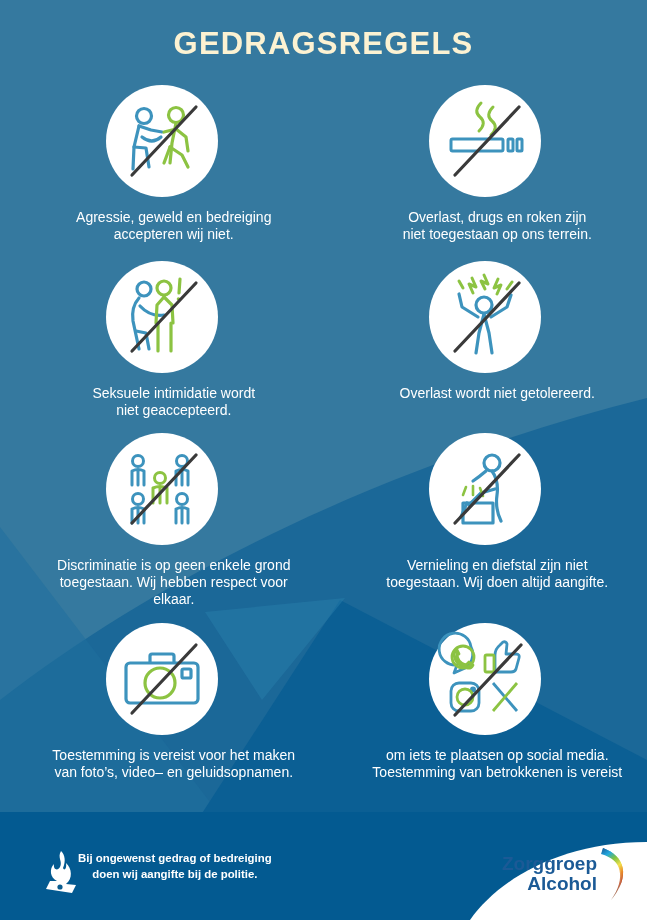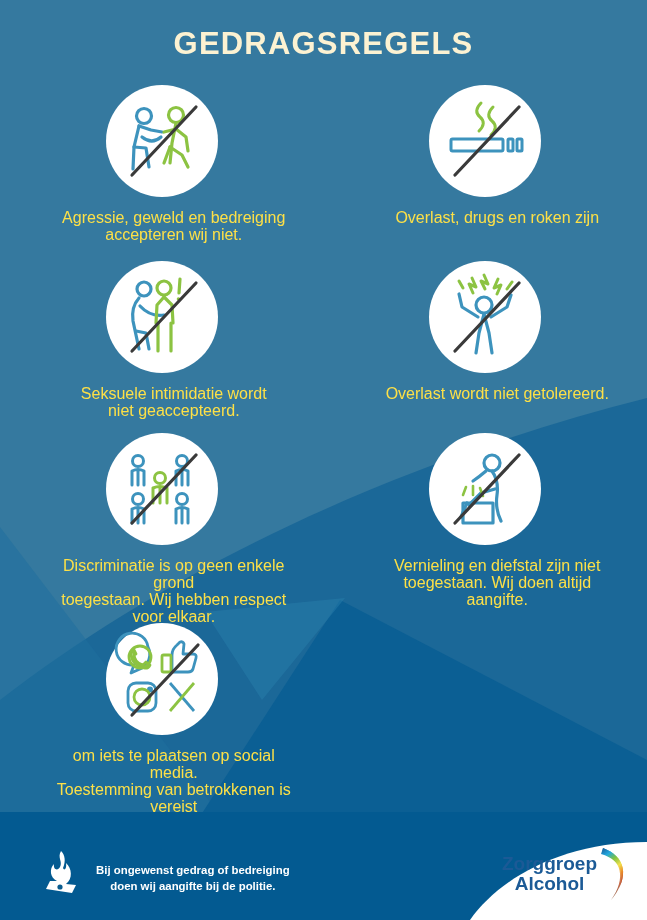--- a/index.html
+++ b/index.html
@@ -44,57 +44,57 @@
     position:relative;
     width:112px; height:112px;
     border-radius:50%;
     background:#ffffff;
     display:flex; align-items:center; justify-content:center;
   }
   .circle svg { display:block; }
   .rule .caption {
     margin-top:9px;
     text-align:center;
-    font-size:16px;
+    font-size:14px;
     line-height:17px;
-    color:#fde047;
+    color:#ffffff;
     padding:0 16px;
     margin-left:24px;
   }
   .rule.wide .caption { padding:0 24px; }
 
   
   .row1 { height:176px; }
   .row2 { height:172px; }
   .row3 { height:190px; }
   .row4 { height:178px; }
 
   
   #footer {
     position:absolute; left:0; bottom:0;
     width:647px; height:98px;
   }
   #footer-inner {
     position:absolute; left:44px; top:28px;
-    display:flex; align-items:flex-end; gap:18px;
+    display:flex; align-items:flex-start; 
   }
   #police-logo { width:34px; height:44px; }
   #footer-text {
     font-size:11.4px; font-weight:bold;
     line-height:16px; color:#ffffff;
     text-align:center;
   }
   #brand {
     position:absolute; right:14px; bottom:18px;
     display:flex; align-items:center; gap:2px;
   }
   #brand-name {
     font-size:19px; line-height:20px;
     font-weight:bold; color:#1b5a96;
-    text-align:center;
+    text-align:right;
   }
   #brand-name span { display:block; }
 </style>
 </head>
 <body>
 
 <div id="poster">
 
   <div class="bg-layer">
     <svg viewBox="0 0 647 920" xmlns="http://www.w3.org/2000/svg">
@@ -161,20 +161,21 @@
               <rect x="22" y="54" width="52" height="12" rx="1.5"></rect>
               <rect x="79" y="54" width="5" height="12" rx="1"></rect>
               <rect x="88" y="54" width="5" height="12" rx="1"></rect>
             </g>
             <line x1="26" y1="90" x2="90" y2="22" stroke="#3a3a3a" stroke-width="3.2" stroke-linecap="round"></line>
           </svg>
         </div>
       </div>
       <div class="caption">
         <div>Overlast, drugs en roken zijn</div>
+        <div>niet toegestaan op ons terrein.</div>
       </div>
     </div>
 
     <div class="rule row2">
       <div class="circle-wrap">
         <div class="circle">
           <svg width="112" height="112" viewBox="0 0 112 112">
             <g fill="none" stroke="#3d93bd" stroke-width="3.2" stroke-linecap="round" stroke-linejoin="round">
               <circle cx="38" cy="28" r="7"></circle>
               <path d="M33 37 Q25 46 27 60 Q30 74 33 88"></path>
@@ -275,20 +276,39 @@
             <line x1="26" y1="90" x2="90" y2="22" stroke="#3a3a3a" stroke-width="3.2" stroke-linecap="round"></line>
           </svg>
         </div>
       </div>
       <div class="caption">
         <div>Vernieling en diefstal zijn niet</div>
         <div>toegestaan. Wij doen altijd aangifte.</div>
       </div>
     </div>
 
+    <div class="rule row4 wide">
+      <div class="circle-wrap">
+        <div class="circle">
+          <svg width="112" height="112" viewBox="0 0 112 112">
+            <g fill="none" stroke="#3d93bd" stroke-width="3.2" stroke-linejoin="round">
+              <rect x="20" y="40" width="72" height="40" rx="4"></rect>
+              <path d="M44 40 L44 33 Q44 31 46 31 L66 31 Q68 31 68 33 L68 40"></path>
+              <rect x="76" y="46" width="9" height="9" rx="1.6"></rect>
+            </g>
+            <circle cx="54" cy="60" r="15" fill="none" stroke="#8cc342" stroke-width="3.2"></circle>
+            <line x1="26" y1="90" x2="90" y2="22" stroke="#3a3a3a" stroke-width="3.2" stroke-linecap="round"></line>
+          </svg>
+        </div>
+      </div>
+      <div class="caption">
+        <div>Toestemming is vereist voor het maken</div>
+        <div>van foto’s, video– en geluidsopnamen.</div>
+      </div>
+    </div>
 
     <div class="rule row4 wide">
       <div class="circle-wrap">
         <div class="circle">
           <svg width="112" height="112" viewBox="0 0 112 112">
 
             <g fill="none" stroke="#3d93bd" stroke-width="2.8" stroke-linejoin="round">
               <path d="M42 24 A16 16 0 1 0 28 42 L25 50 L34 46 A16 16 0 0 0 42 24 Z"></path>
             </g>
             <g fill="none" stroke="#8cc342" stroke-width="2.8" stroke-linecap="round" stroke-linejoin="round">

